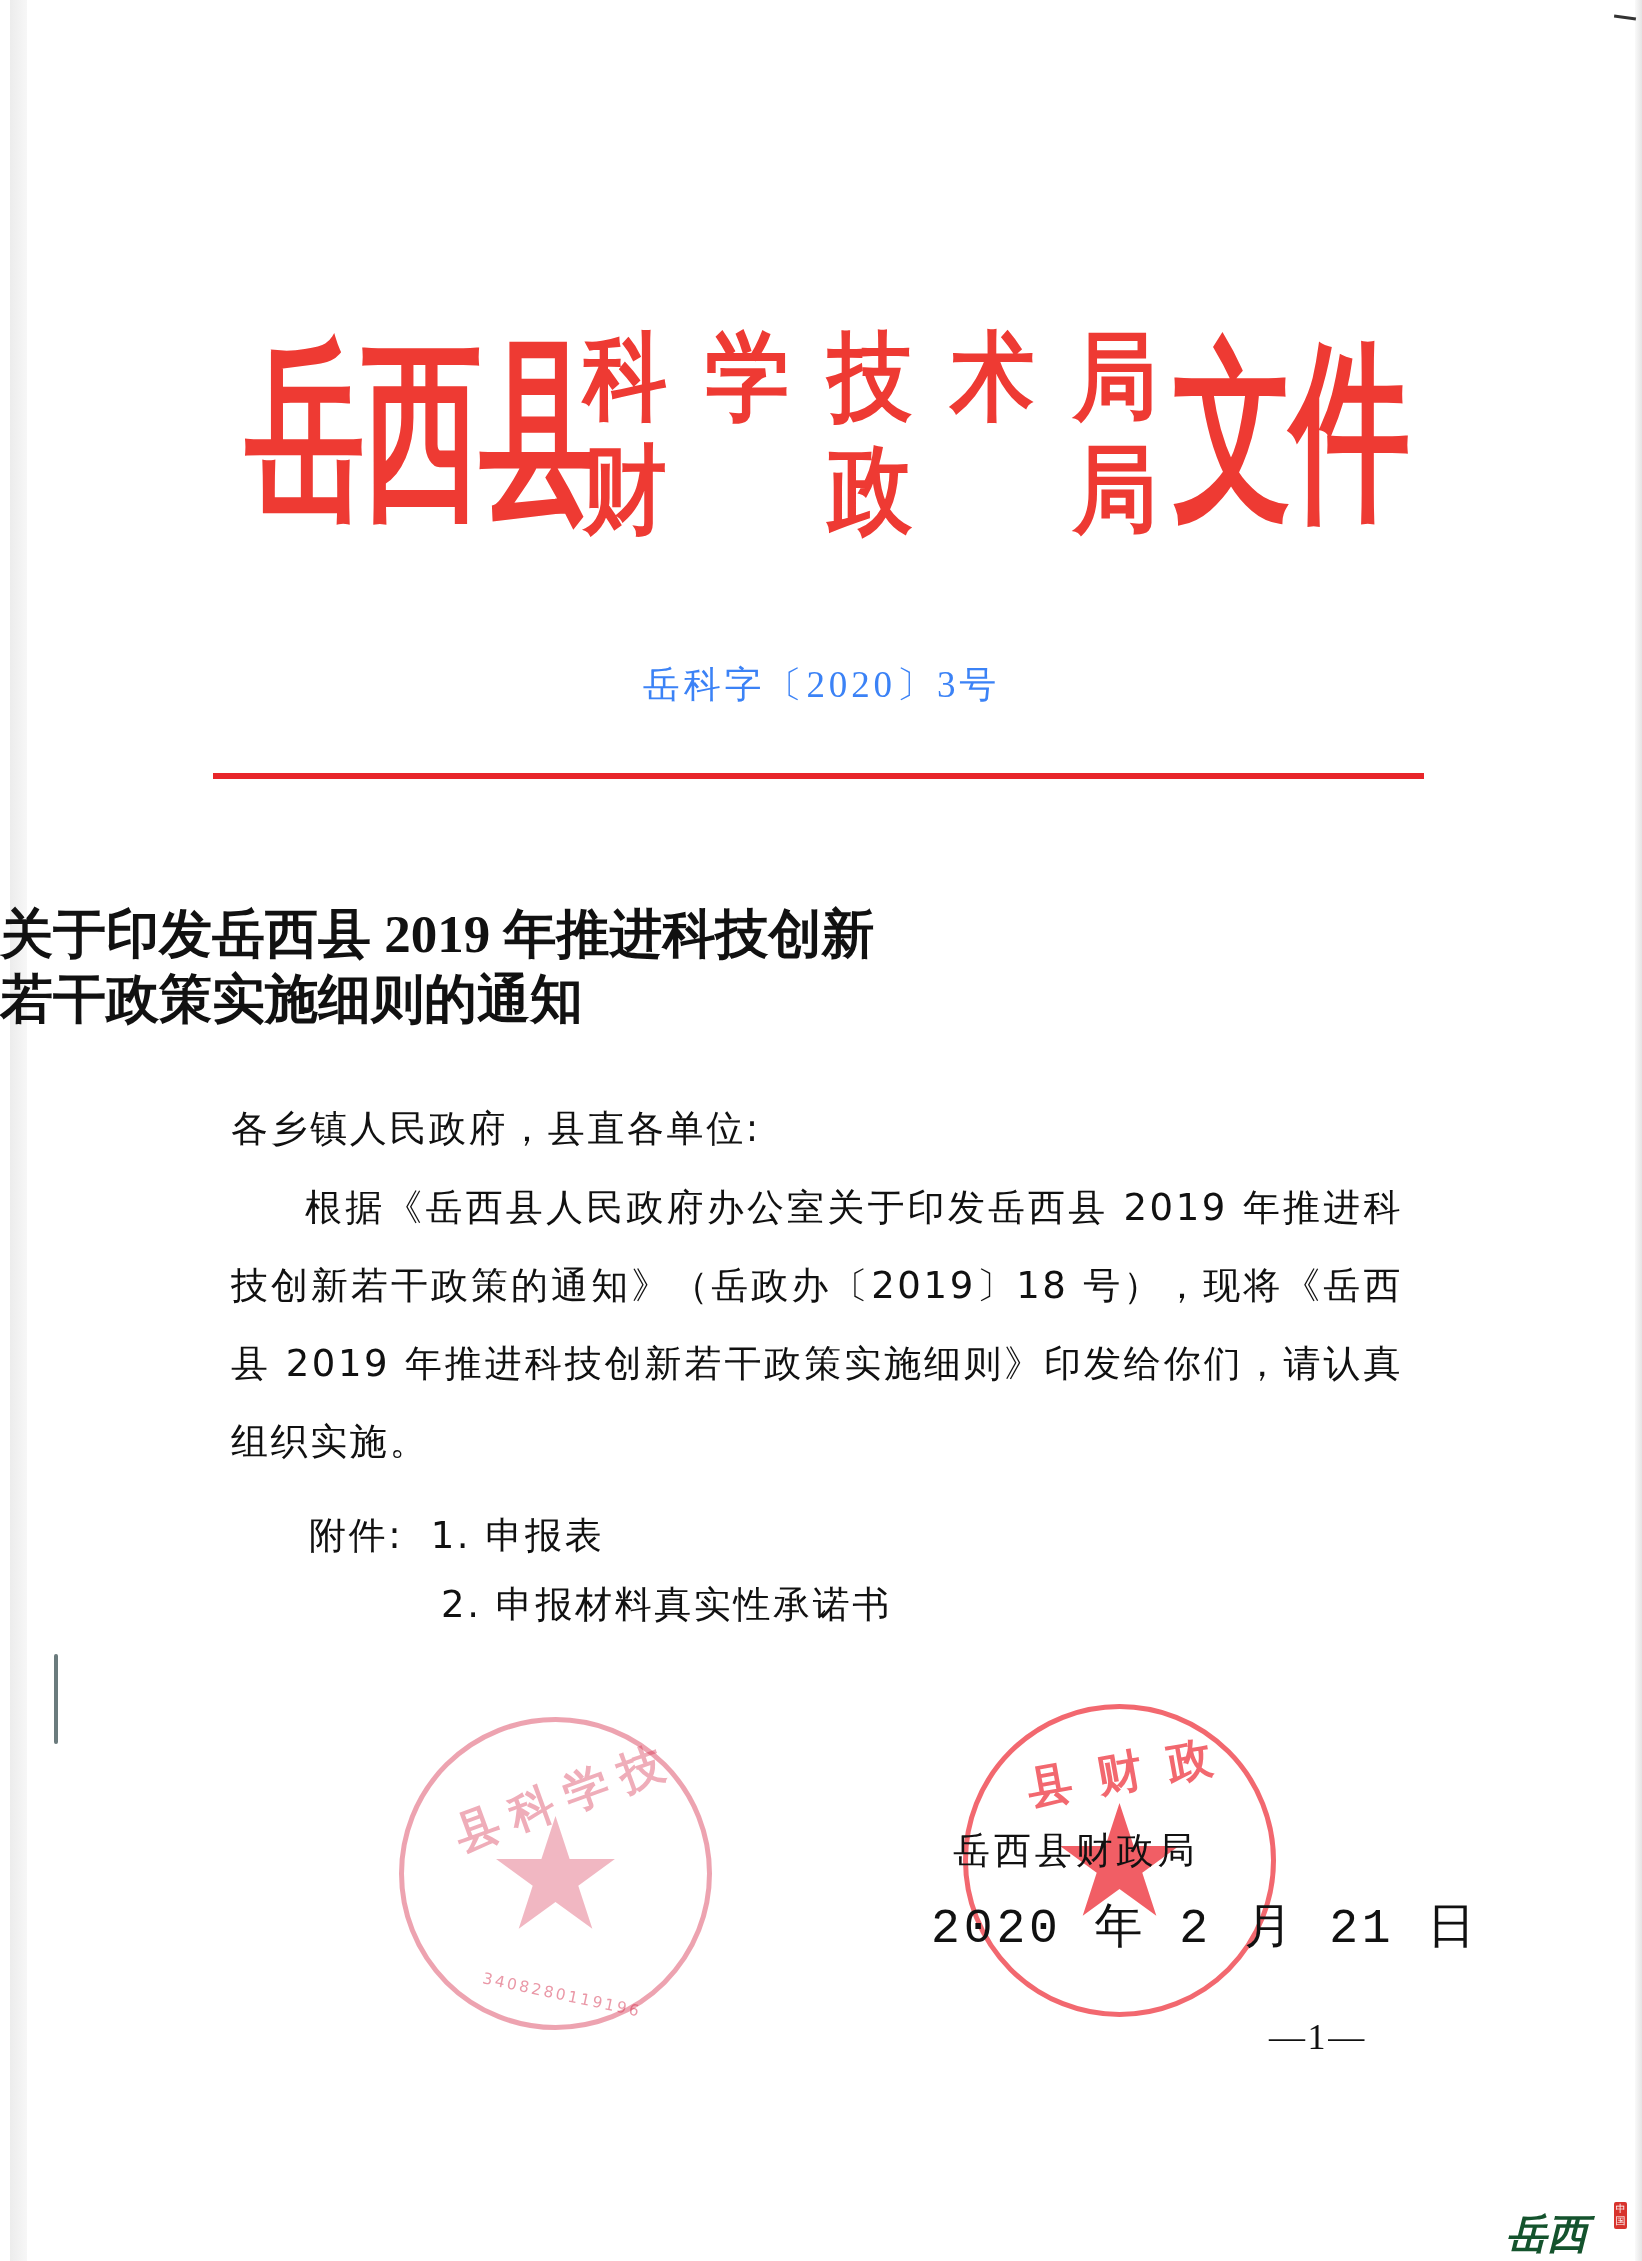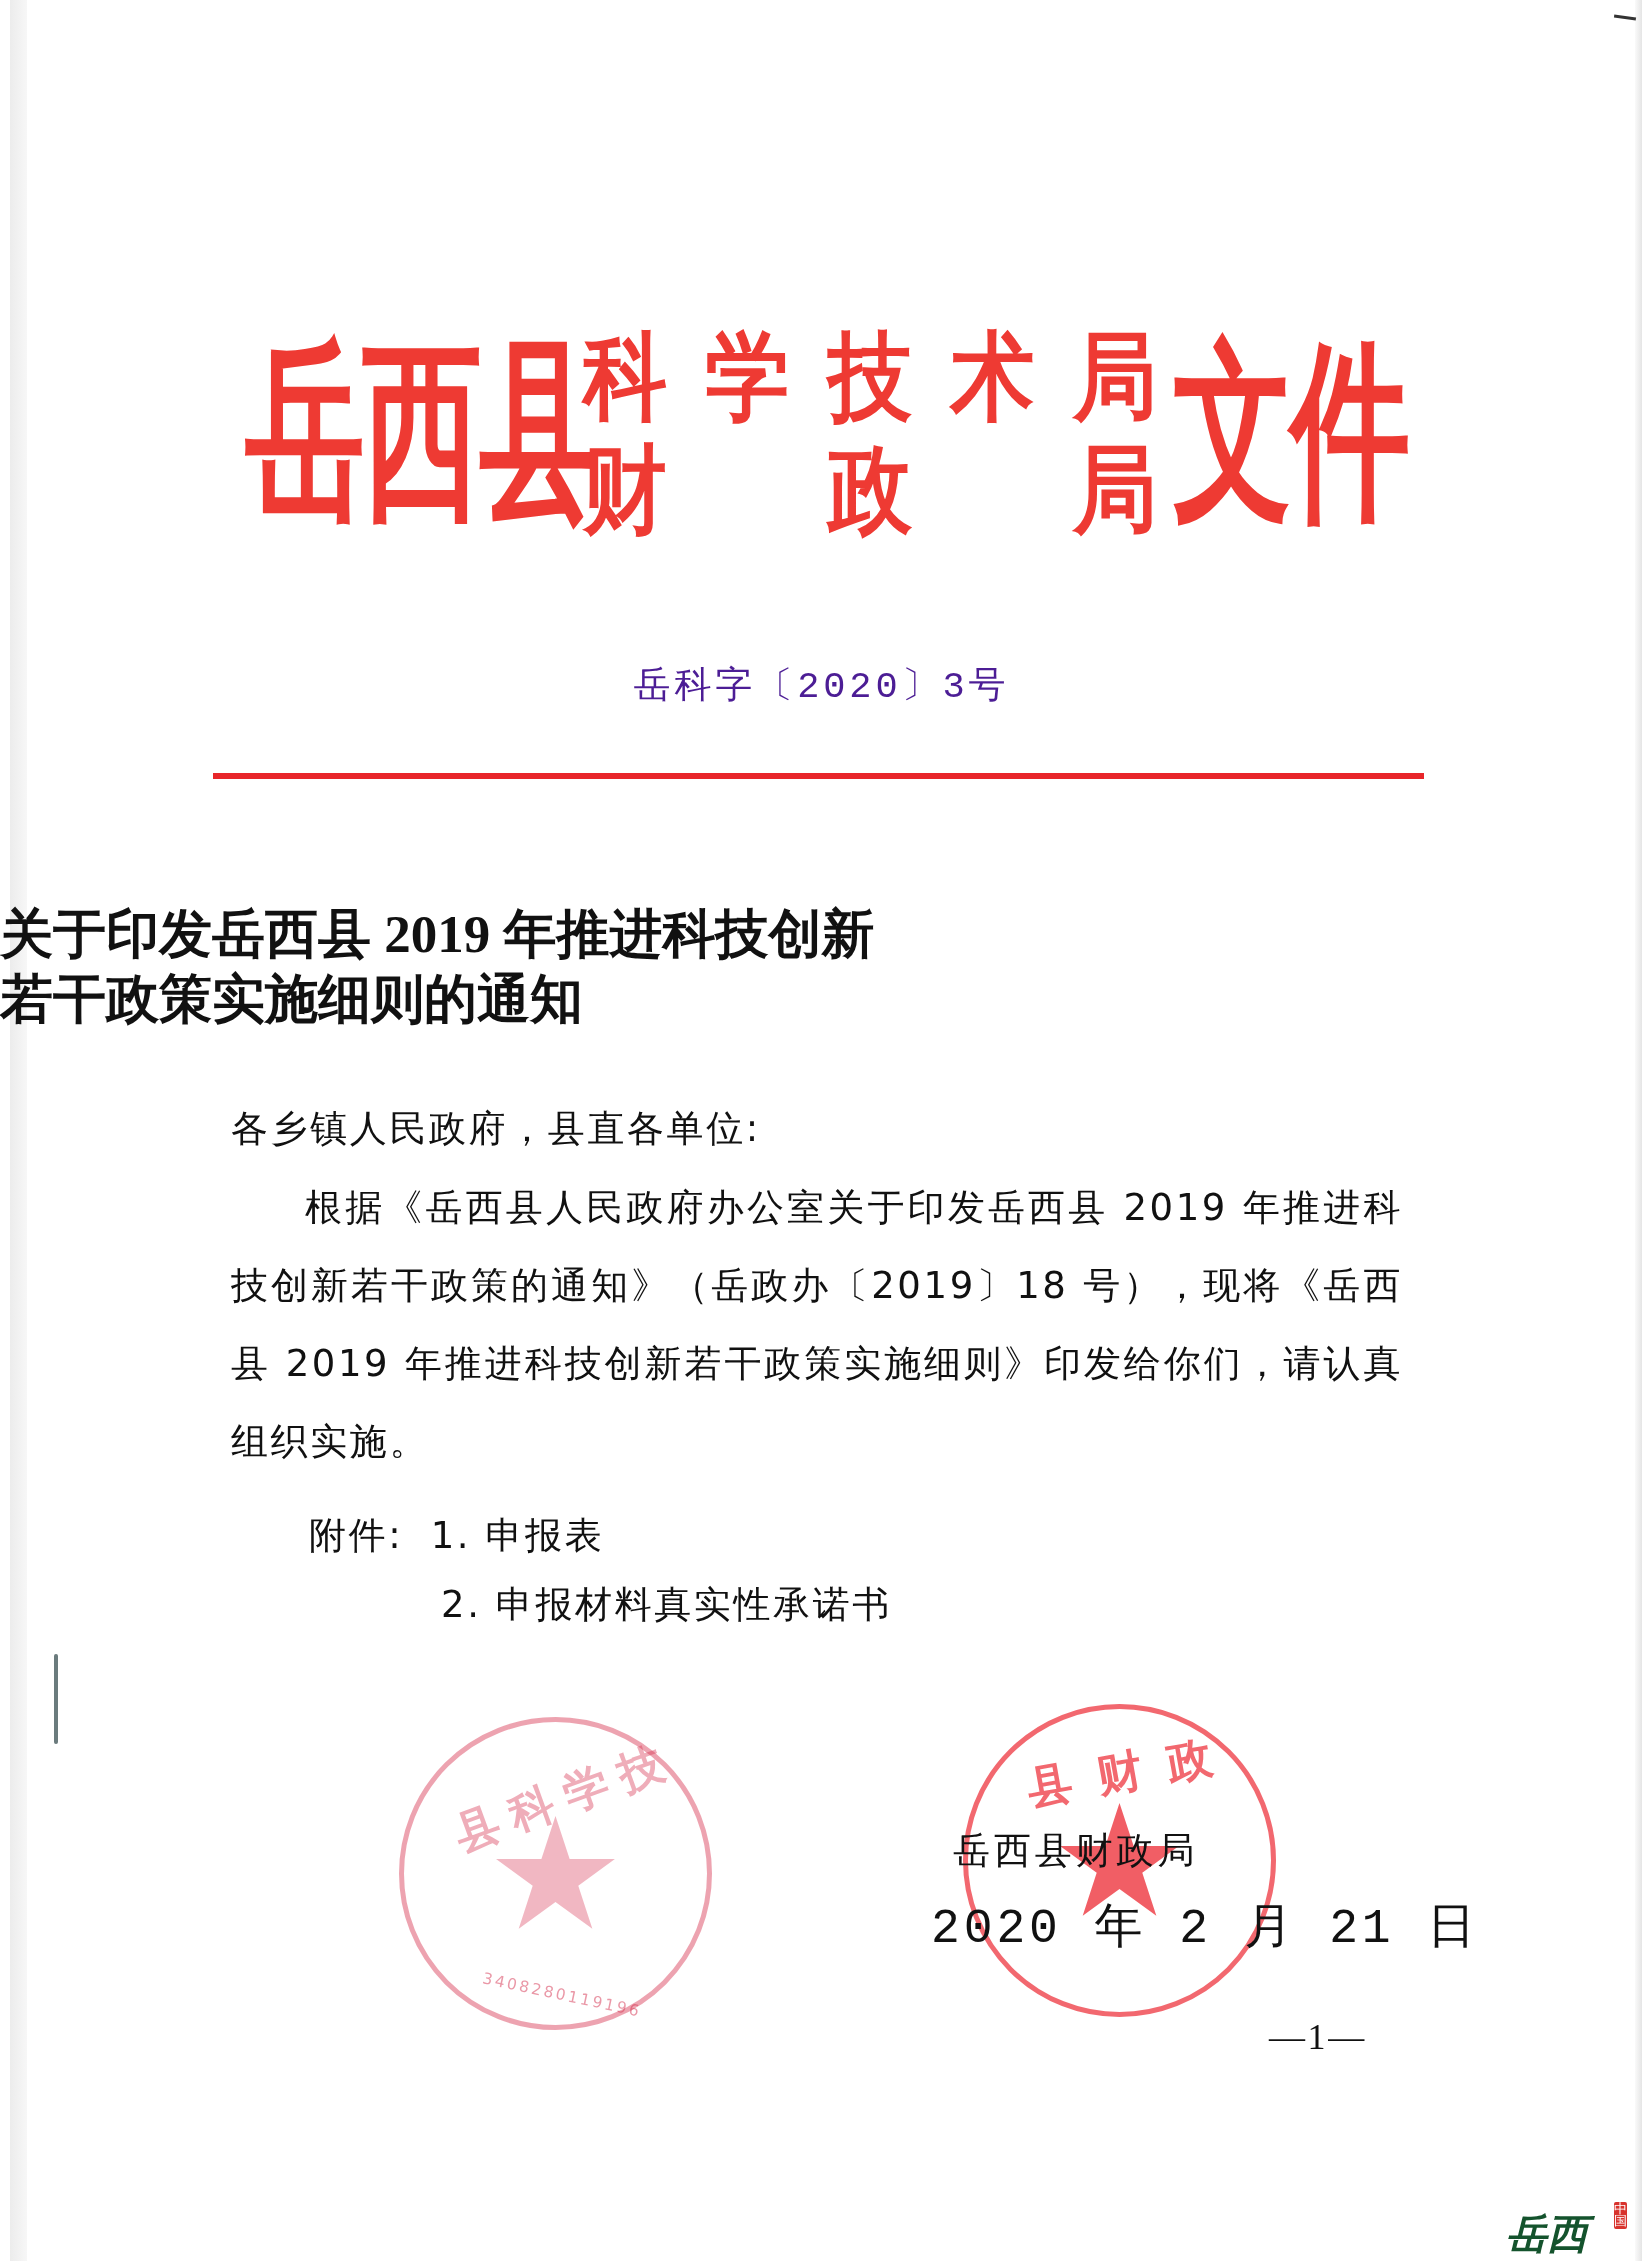--- a/index.html
+++ b/index.html
@@ -19,21 +19,21 @@
   
   .header { position: absolute; left: 245px; top: 319px; width: 1160px; height: 219px; color: #ee3a33; }
   .hdr-big { position: absolute; top: 6.4px; font-family: "DejaVu Sans", "Liberation Sans", sans-serif; font-weight: bold; font-size: 193px; line-height: 213px; transform: scaleX(0.62); transform-origin: left top; letter-spacing: -3.9px; white-space: nowrap; }
   .hdr-left { left: 0; }
   .hdr-right { left: 928px; }
   .hdr-mid { position: absolute; left: 335px; width: 580px; font-family: "DejaVu Sans", "Liberation Sans", sans-serif; font-weight: bold; font-size: 84px; line-height: 90px; display: flex; justify-content: space-between; }
   .hdr-mid span { display: inline-block; width: 90px; text-align: center; transform: scaleY(1.15); }
   .hdr-mid.row1 { top: 13px; }
   .hdr-mid.row2 { top: 126px; }
 
-  .docno { position: absolute; left: 0; width: 1643px; top: 660px; text-align: center; font-family: Liberation Mono, monospace; font-size: 37px; letter-spacing: 3.9px; color: #4c1d95; }
+  .docno { position: absolute; left: 0; width: 1643px; top: 660px; text-align: center; font-family: Liberation Serif, serif; font-size: 37px; letter-spacing: 3.9px; color: #3b82f6; }
   .redrule { position: absolute; left: 213px; top: 773px; width: 1211px; height: 5.8px; background: #e8262a; }
 
   .title { position: absolute; left: 0; width: 1643px; font-family: "Liberation Serif", "DejaVu Serif", serif; font-weight: bold; font-size: 53px; line-height: 70px; color: #111; }
   .title.l1 { top: 899px; }
   .title.l2 { top: 932px; margin-top: 32px; }
 
   .body-text { position: absolute; left: 231px; width: 1172px; font-family: "DejaVu Sans", "Liberation Sans", sans-serif; font-size: 37px; color: #111; letter-spacing: 2.6px; margin-top: 6px; }
   .salutation { top: 1098px; }
   .para { top: 1163px; line-height: 78px; text-indent: 74px; text-align: justify; }
   .attach1 { position: absolute; left: 309px; top: 1511px; font-family: "DejaVu Sans", "Liberation Sans", sans-serif; font-size: 37px; letter-spacing: 2.6px; }
@@ -52,21 +52,21 @@
 
   .sign { position: absolute; font-family: "DejaVu Sans", "Liberation Sans", sans-serif; font-size: 37px; color: #111; letter-spacing: 1.3px; }
   .sign1 { left: 390px; top: 1826px; }
   .sign2 { left: 953px; top: 1826px; letter-spacing: 3.9px; }
   .date { position: absolute; left: 931px; top: 1894px; font-family: Liberation Mono, monospace; font-size: 48px; letter-spacing: 3.9px; color: #111; }
 
   .pageno { position: absolute; left: 1269px; top: 2016px; font-family: "Liberation Serif", "DejaVu Serif", serif; font-size: 36px; color: #111; letter-spacing: 2.6px; }
 
   .logo { position: absolute; left: 1506px; top: 2202px; width: 129px; height: 59px; }
   .logo-main { position: absolute; left: 0; top: 5.2px; font-family: "DejaVu Serif", serif; font-size: 41px; color: #14532d; font-weight: bold; font-style: italic; }
-  .logo-badge { position: absolute; left: 108px; top: 0; width: 13px; height: 26px; background: #d8332d; color: #fff; font-size: 13px; line-height: 11.6px; text-align: center; font-family: "DejaVu Sans", sans-serif; border-radius: 1.9px; padding-top: 1.3px; }
+  .logo-badge { position: absolute; left: 108px; top: 0; width: 13px; height: 26px; background: #d8332d; color: #fff; font-size: 10px; line-height: 11.6px; text-align: center; font-family: "DejaVu Sans", sans-serif; border-radius: 1.9px; padding-top: 1.3px; }
 </style>
 </head>
 <body>
 
 <div class="page">
   <div class="left-edge"></div>
   <div class="right-edge"></div>
   <div class="staple"></div>
   <div class="topmark"></div>
 

